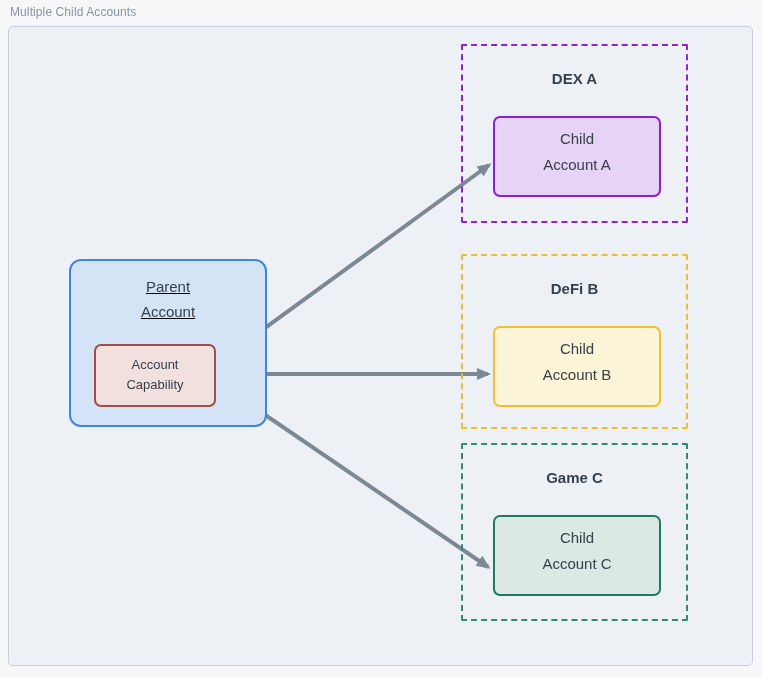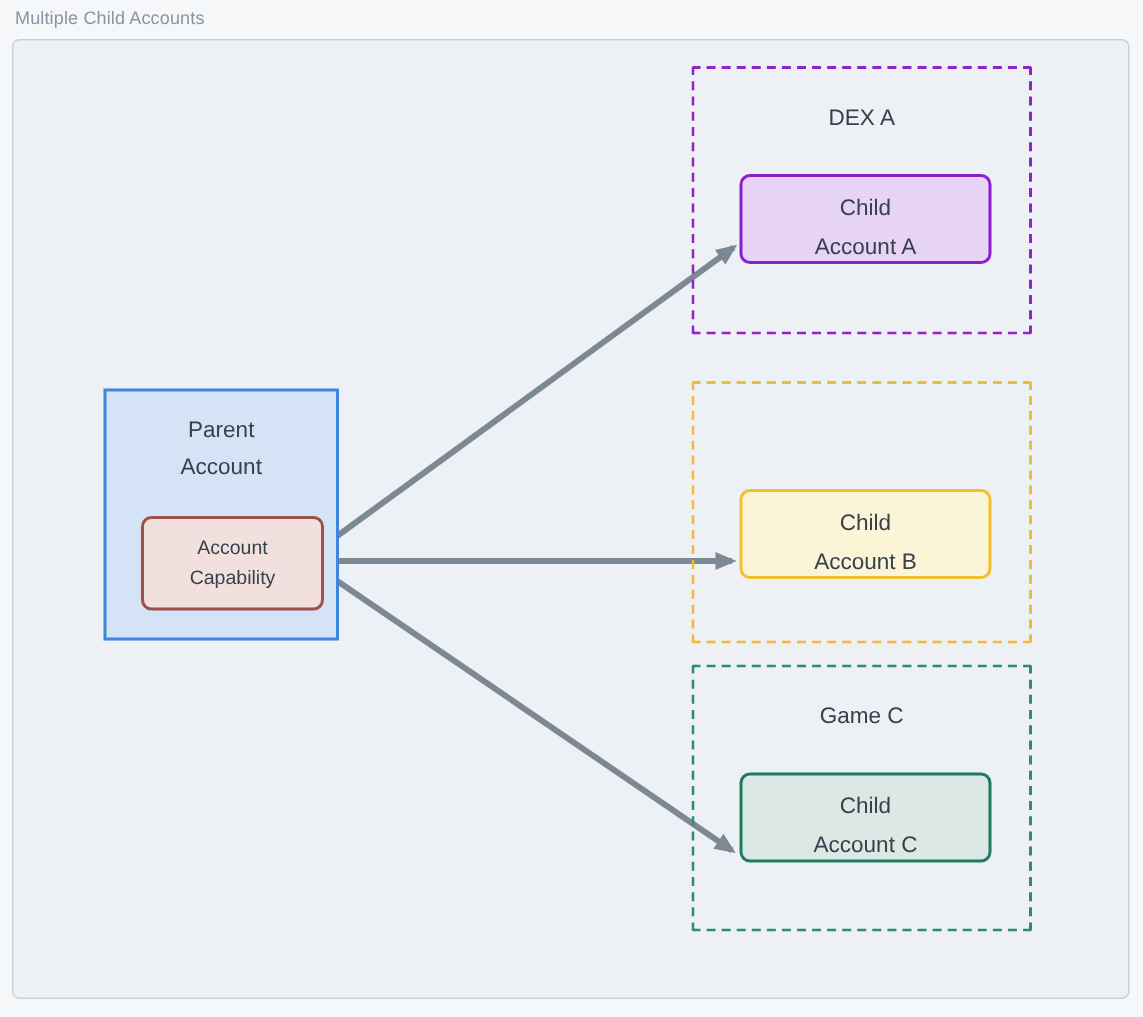--- a/index.html
+++ b/index.html
@@ -32,24 +32,25 @@
     left: 0; top: 0;
     width: 745px; height: 640px;
     pointer-events: none;
   }
   .arrows-layer line { stroke: var(--arrow); stroke-width: 4; }
   .arrows-layer .ah-poly { fill: var(--arrow); }
 
   .parent-box {
     position: absolute;
     left: 60px; top: 232px;
-    width: 157px; height: 168px;
+    width: 198px; height: 168px;
     background: var(--fill);
     border: 2px solid var(--border);
-    border-radius: 0;
+    border-radius: 12px;
+    text-decoration: underline;
   }
   .parent-label {
     margin-top: 13px;
     text-align: center;
     font-size: 15px;
     line-height: 25px;
     font-weight: 500;
     color: #36414C;
     white-space: pre-line;
   }
@@ -78,27 +79,27 @@
     border: 2px dashed var(--accent);
     border-radius: 2px;
   }
   .group-a { top: 17px;  height: 179px; }
   .group-b { top: 227px; height: 175px; }
   .group-c { top: 416px; height: 178px; }
   .group-label {
     margin-top: 24px;
     text-align: center;
     font-size: 15px;
-    font-weight: 400;
+    font-weight: 700;
     color: #36414C;
   }
   .child-box {
     position: absolute;
     left: 30px; top: 70px;
-    width: 168px; height: 60px;
+    width: 168px; height: 81px;
     background: var(--child-fill);
     border: 2px solid var(--child-border);
     border-radius: 7px;
   }
   .child-label {
     padding-top: 8px;
     text-align: center;
     font-size: 15px;
     line-height: 26px;
     font-weight: 500;
@@ -135,20 +136,21 @@
 
   <div class="group group-a" style="--accent: #9123C9; --child-fill: #E6D3F5; --child-border: #8A1FD0;">
     <div class="group-label">DEX A</div>
     <div class="child-box">
       <div class="child-label">Child
 Account A</div>
     </div>
   </div>
 
   <div class="group group-b" style="--accent: #F0BC33; --child-fill: #FCF4D7; --child-border: #EFC12E;">
+    <div class="group-label">DeFi B</div>
     <div class="child-box">
       <div class="child-label">Child
 Account B</div>
     </div>
   </div>
 
   <div class="group group-c" style="--accent: #2E8C72; --child-fill: #DCE8E3; --child-border: #1F7A62;">
     <div class="group-label">Game C</div>
     <div class="child-box">
       <div class="child-label">Child

